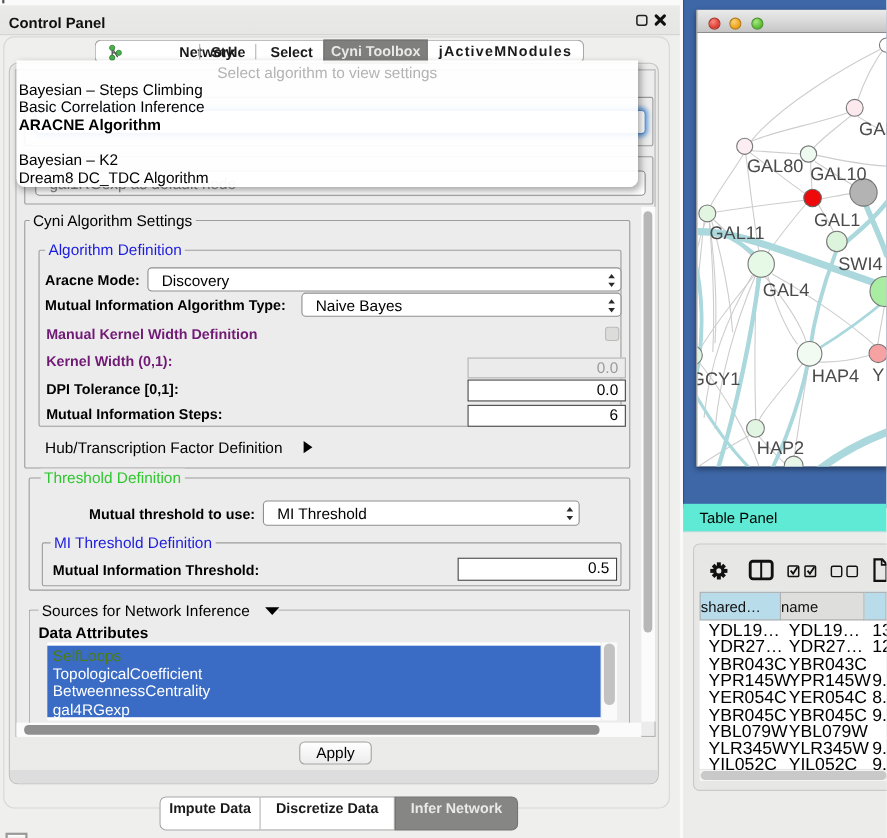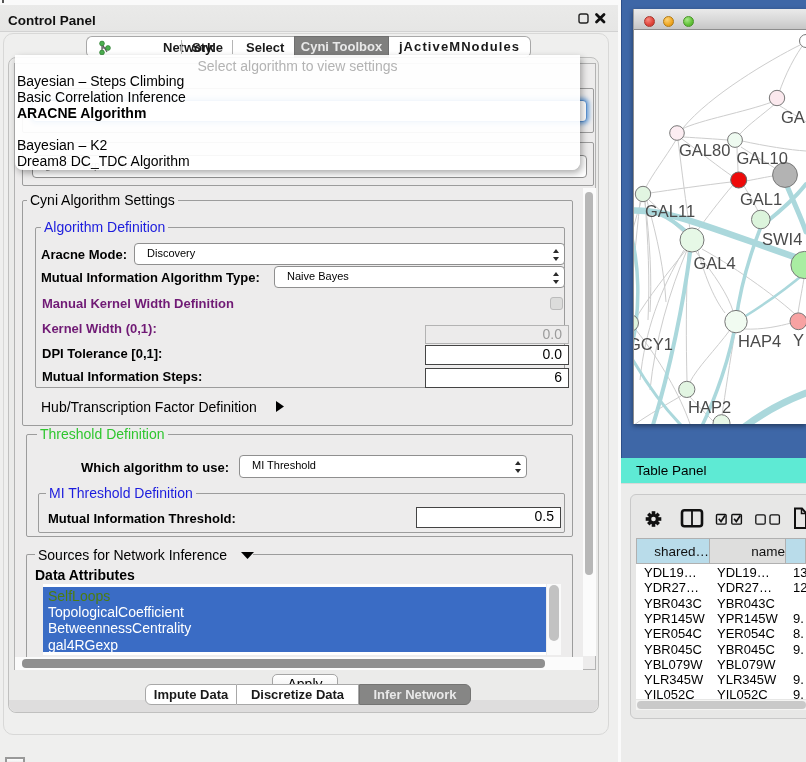--- a/index.html
+++ b/index.html
@@ -14,43 +14,43 @@
 #bstrip { left:9px; top:700px; width:589px; height:12px; background:#dedddd; border-radius:0 0 8px 8px; }
 
 .tabstrip { top:36px; height:22px; background:#fff; border:1px solid #a8a8a8; font-size:13px; font-weight:bold; color:#1a1a1a; }
 .tabsep { position:absolute; top:3px; bottom:3px; width:1px; background:#b5b5b5; }
 
 #scrollpane { left:14px; top:63px; width:582px; height:607px; border:1px solid #b3b3b3; background:#edemeb; background:#edecec; }
 .group { position:absolute; border:1px solid #9c9c9c; border-radius:2px; }
 .gtitle { position:absolute; top:-8px; font-size:14px; background:#edecec; padding:0 3px; white-space:nowrap; }
 .lbl { position:absolute; font-size:13px; font-weight:bold; color:#000; white-space:nowrap; }
 .gray { color:#701a75; }
-.combo { position:absolute; background:#fff; border:1px solid #8f8f8f; border-radius:4px; font-size:11px; color:#000; }
+.combo { position:absolute; background:#fff; border:1px solid #8f8f8f; border-radius:4px; font-size:14px; color:#000; }
 .combo .tx { position:absolute; left:12px; top:3px; }
 .combo svg { position:absolute; right:4px; top:3px; }
 .inp { position:absolute; background:#fff; border:1px solid #444; font-size:14px; text-align:right; padding-right:6px; }
 .inp-dis { position:absolute; background:#ecebeb; border:1px solid #b3b3b3; font-size:14px; color:#9b9b9b; text-align:right; padding-right:6px; }
 
 #popup { left:15px; top:55px; width:565px; height:115px; background:rgba(255,255,255,0.93); border-radius:0 0 8px 8px; box-shadow:2px 3px 7px rgba(0,0,0,0.33); font-size:14px; }
 #popup .ph { position:absolute; top:3px; left:0; width:100%; text-align:center; color:#b3b3b3; }
 #popup .it { position:absolute; left:2px; color:#000; white-space:nowrap; }
 
-.btab { position:absolute; top:684px; height:21px; background:#fff; border:1px solid #a8a8a8; font-size:13px; font-weight:bold; text-align:center; color:#1a1a1a; }
+.btab { position:absolute; top:724px; height:31px; background:#fff; border:1px solid #a8a8a8; font-size:13px; font-weight:bold; text-align:center; color:#1a1a1a; }
 
 #rightbg { left:621px; top:0; width:185px; height:462px; background:#3e67a7; border-left:1px solid #2c4f8a; }
 #tablepanelbar { left:621px; top:458px; width:185px; height:26px; background:#5eead4; border-bottom:1px solid #d8d8d8;}
 #rightbottom { left:621px; top:484px; width:185px; height:278px; background:#ececeb; }
 
 #netwin { left:633px; top:9px; width:173px; height:415px; background:#fff; box-shadow:0 2px 5px rgba(0,0,0,0.45); border-left:1px solid #8e8e8e;}
 #nettitle { left:633px; top:9px; width:173px; height:21px; background:linear-gradient(#eaeaea 0%,#d8d8d8 55%,#c6c6c6 100%); border-bottom:1px solid #8d8d8d; border-left:1px solid #9e9e9e;}
 .tl { position:absolute; top:16px; width:11px; height:11px; border-radius:50%; }
 
 #tpanel { left:630px; top:494px; width:182px; height:225px; background:#e7e7e6; border:1px solid #c9c9c9; border-radius:6px; }
-.hdrcell { position:absolute; top:538px; height:26px; border:1px solid #b0b0b0; font-size:13.5px; color:#111; text-align:right; line-height:25px; }
-.trow { position:absolute; font-size:13px; color:#000; white-space:nowrap; }
+.hdrcell { position:absolute; top:538px; height:26px; border:1px solid #b0b0b0; font-size:13.5px; color:#111; text-align:left; line-height:25px; }
+.trow { position:absolute; font-size:16px; color:#000; white-space:nowrap; }
 </style>
 </head>
 <body>
 <div class="abs" id="leftpanel"></div>
 <div class="abs" style="left:2px; top:0; width:1.5px; height:2.5px; background:#555;"></div>
 <div class="abs" id="titlebar">
     <span class="t">Control Panel</span>
   </div>
 
 <svg class="abs" style="left:576px; top:11px;" width="36" height="16" viewBox="0 0 36 16">
@@ -117,21 +117,21 @@
 <div class="lbl" style="left:42px; top:369px;">Mutual Information Steps:</div>
 <div class="inp" style="left:425px; top:368px; width:144px; height:20px;">6</div>
 
 <div class="abs" style="left:41px; top:399px; font-size:14px; color:#000;">Hub/Transcription Factor Definition</div>
 <svg class="abs" style="left:275px; top:400px;" width="10" height="13" viewBox="0 0 10 13">
     <path d="M1 1 L9 6.5 L1 12 Z" fill="#000"></path>
   </svg>
 
 <div class="group" style="left:26px; top:434px; width:547px; height:103px;"></div>
 <div class="gtitle" style="left:37px; top:426px; color:#2fc62f;">Threshold Definition</div>
-<div class="lbl" style="left:81px; top:460px;">Which algorithm to use:</div>
+<div class="lbl" style="left:81px; top:460px;">Mutual threshold to use:</div>
 <div class="combo" style="left:239px; top:455px; width:288px; height:23px;">
     <span class="tx">MI Threshold</span>
 <svg width="8" height="16" viewBox="0 0 8 16">
       <path d="M4 2 L7 6 L1 6 Z" fill="#2a2a2a"></path>
       <path d="M4 14 L7 10 L1 10 Z" fill="#2a2a2a"></path>
     </svg>
   </div>
 <div class="group" style="left:38px; top:493px; width:527px; height:40px;"></div>
 <div class="gtitle" style="left:46px; top:485px; color:#1c1cdd;">MI Threshold Definition</div>
 <div class="lbl" style="left:48px; top:511px;">Mutual Information Threshold:</div>

